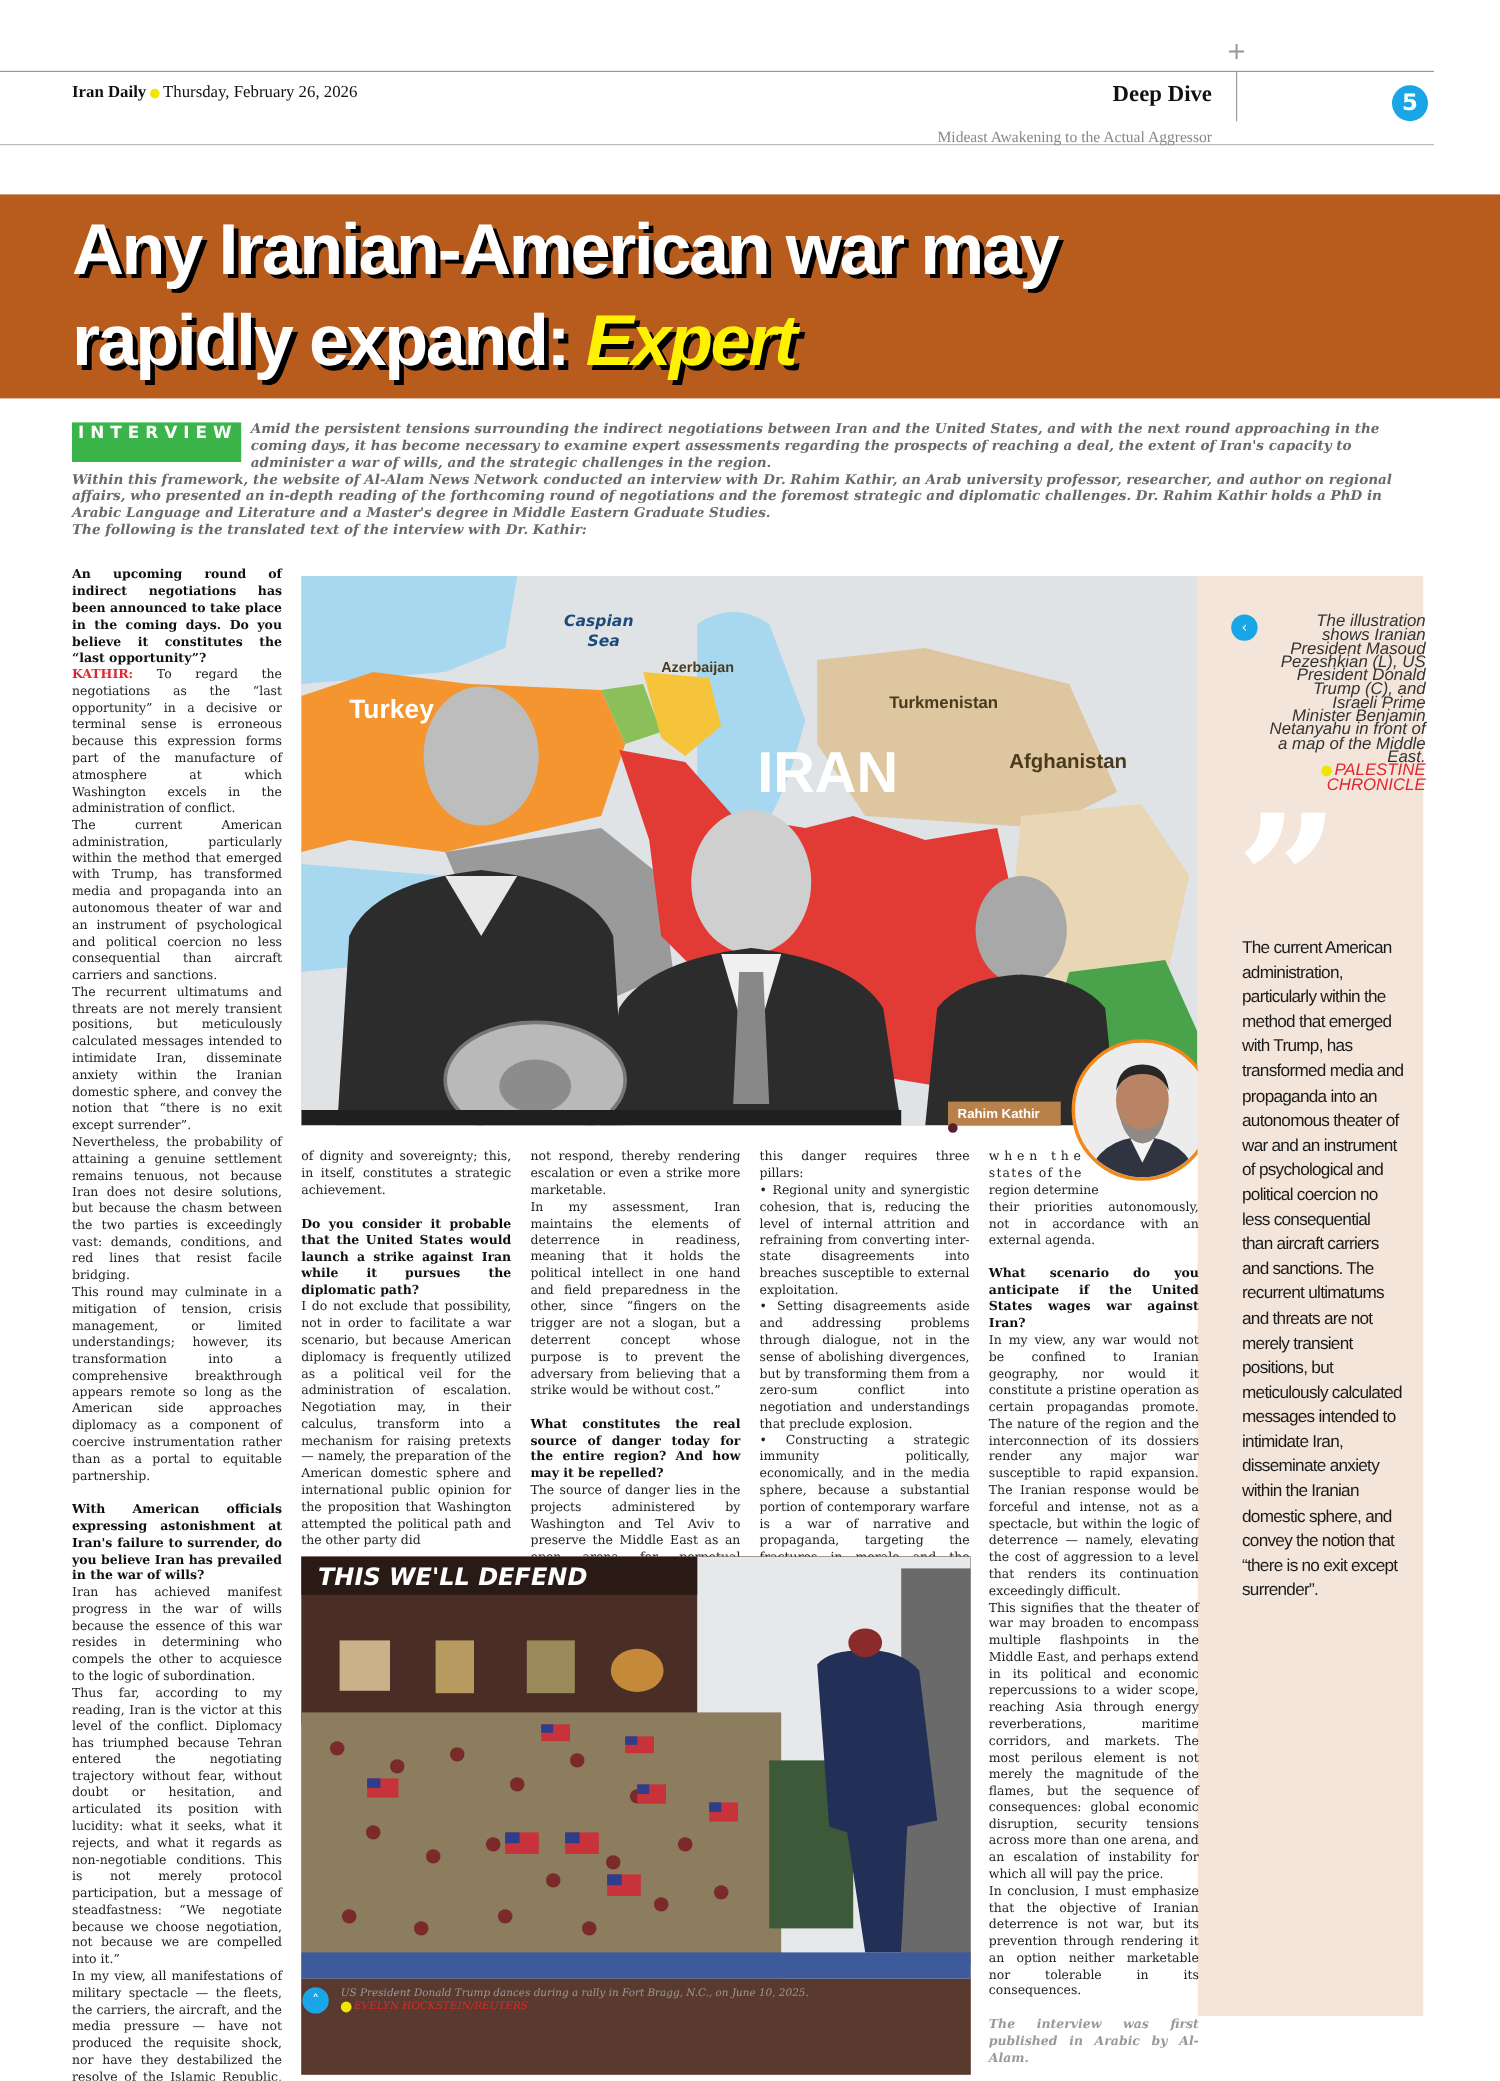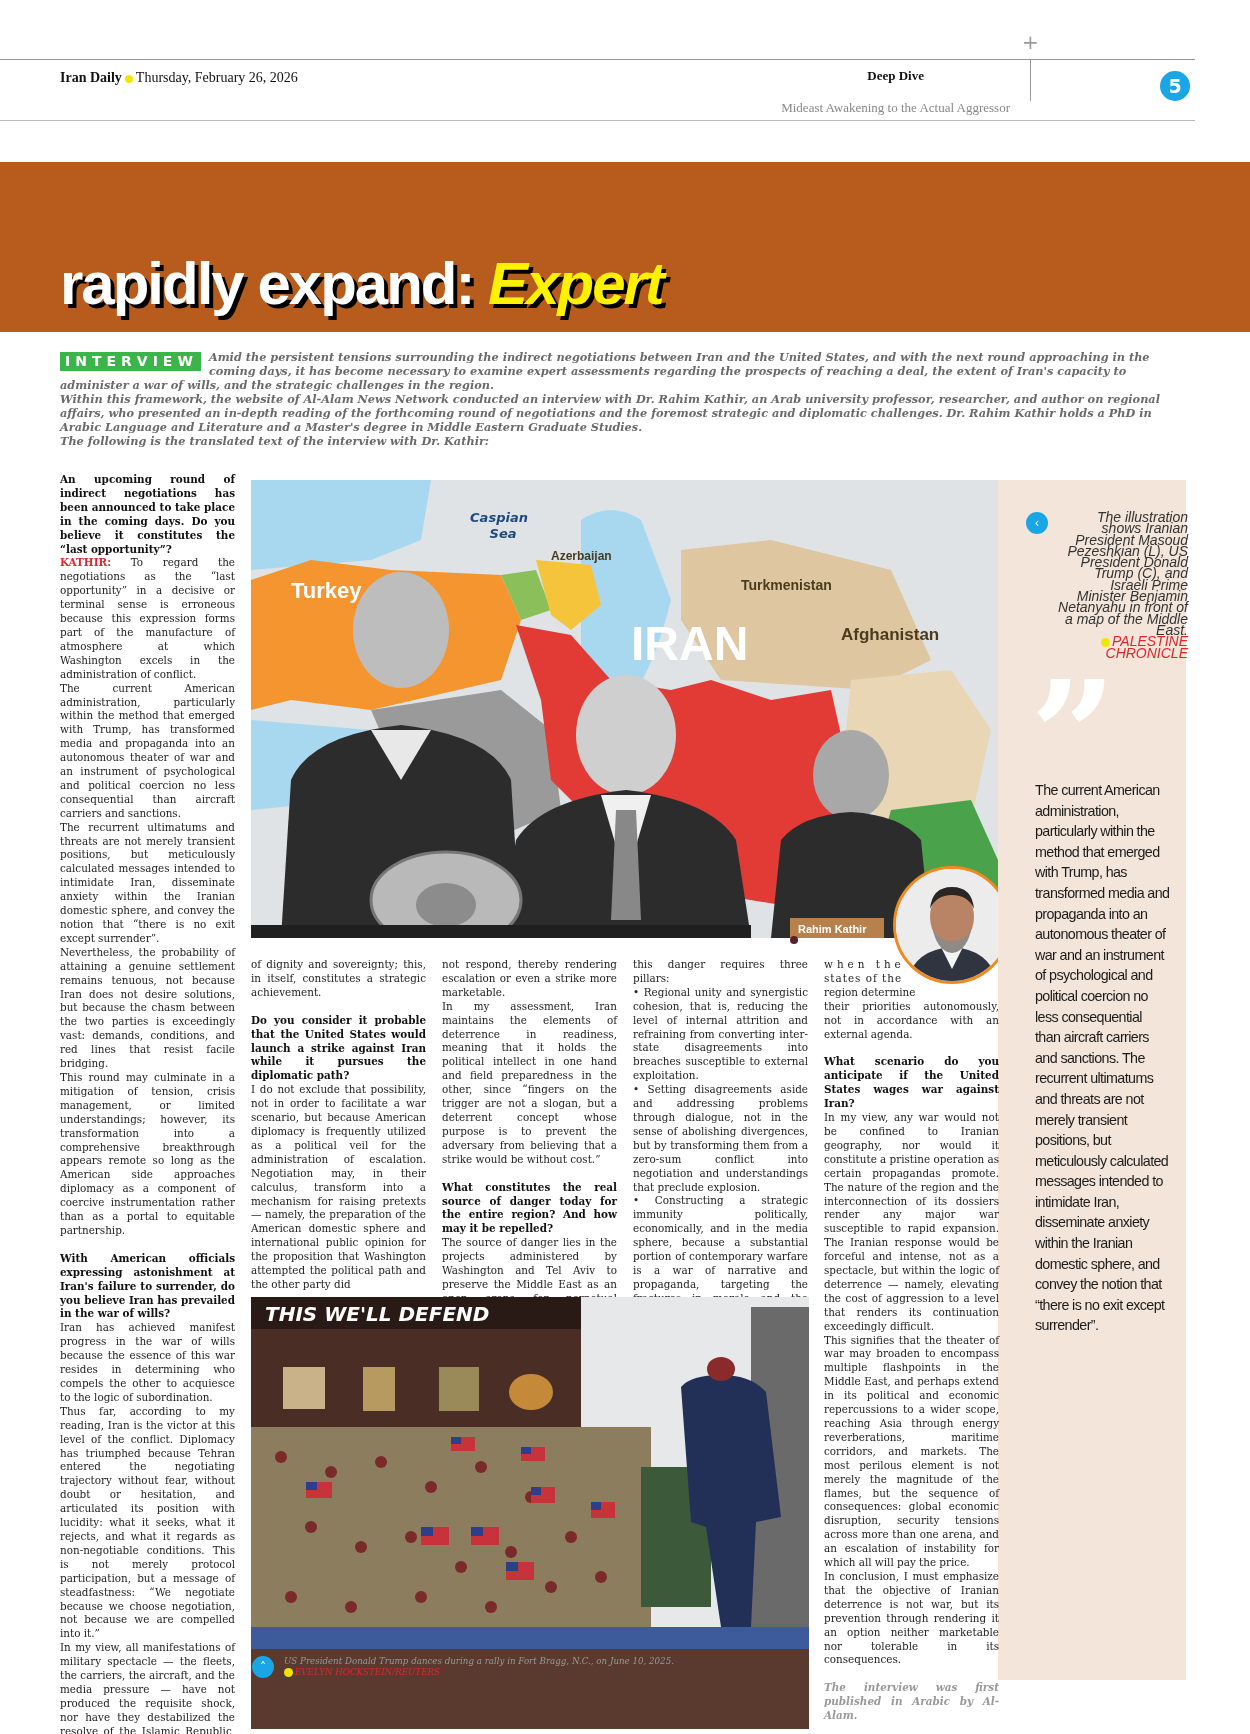--- a/index.html
+++ b/index.html
@@ -8,32 +8,32 @@
 
   
   .plus-mark { position: absolute; left: 1022px; top: 32px; font-size: 20px; color: #999; line-height: 1; font-family: "DejaVu Sans", sans-serif; }
   .hr-top { position: absolute; left: 0; top: 59px; width: 1195px; height: 1px; background: #999; }
   .hr-bottom { position: absolute; left: 0; top: 120px; width: 1195px; height: 1px; background: #bbb; }
   .vr { position: absolute; left: 1030px; top: 59px; width: 1px; height: 42px; background: #999; }
   .hdr-left { position: absolute; left: 60px; top: 70px; font-family: "Liberation Serif", serif; font-size: 14px; color: #111; white-space: nowrap; }
   .hdr-left .brand { font-weight: bold; }
   .dot { display: inline-block; width: 8px; height: 8px; border-radius: 50%; background: #f2e600; margin: 0 3px; vertical-align: middle; }
   .hdr-right { position: absolute; right: 240px; top: 68px; text-align: right; }
-  .hdr-right .section { font-family: "Liberation Serif", serif; font-weight: bold; font-size: 13px; color: #111; text-align: center; }
+  .hdr-right .section { font-family: "Liberation Serif", serif; font-weight: bold; font-size: 19px; color: #111; }
   .hdr-right .sub { font-family: "Liberation Serif", serif; font-size: 13px; color: #888; margin-top: 16px; }
   .page-num { position: absolute; left: 1160px; top: 71px; width: 30px; height: 30px; border-radius: 50%; background: #1aa5e6; color: #fff; font-family: "DejaVu Sans", sans-serif; font-weight: bold; font-size: 19px; text-align: center; line-height: 30px; }
 
   
   .headline-band { position: absolute; left: 0; top: 162px; width: 1250px; height: 170px; background: #b85c1e; }
   .headline { position: absolute; left: 60px; top: 170px; font-family: "Liberation Sans", sans-serif; font-weight: bold; font-size: 60px; line-height: 76px; color: #fff; letter-spacing: -2px; text-shadow: 4px 4px 0 #000; }
   .headline .accent { color: #fff200; font-style: italic; }
 
   
   .intro { position: absolute; left: 60px; top: 350px; width: 1130px; font-family: "DejaVu Serif", serif; font-style: italic; font-weight: bold; font-size: 11.3px; line-height: 14px; color: #6a6a6a; }
-  .interview-tag { display: inline-block; background: #3bb54a; color: #fff; font-family: "DejaVu Sans", sans-serif; font-style: normal; font-weight: bold; font-size: 14px; letter-spacing: 5px; padding: 1px 3px 1px 5px; float: left; margin: 2px 8px 0 0; line-height: 17px; }
+  .interview-tag { display: inline-block; background: #3bb54a; color: #fff; font-family: "DejaVu Sans", sans-serif; font-style: normal; font-weight: bold; font-size: 14px; letter-spacing: 5px; padding: 1px 3px 15px 5px; float: left; margin: 2px 8px 0 0; line-height: 17px; }
   .intro p { margin: 0; }
 
   
   .col { position: absolute; font-family: "DejaVu Serif", serif; font-size: 10.4px; line-height: 13.9px; color: #222; text-align: justify; hyphens: auto; }
   .col p { margin: 0; }
   .col .q { font-weight: bold; color: #111; }
   .col .gap { height: 14px; }
   .col .speaker { color: #e0262e; font-weight: bold; }
   .col1 { left: 60px; top: 473px; width: 175px; }
   .col2 { left: 251px; top: 958px; width: 175px; }
@@ -79,21 +79,21 @@
   <span class="brand">Iran Daily</span><span class="dot"></span><span>Thursday, February 26, 2026</span>
 </div>
 <div class="hdr-right">
   <div class="section">Deep Dive</div>
   <div class="sub">Mideast Awakening to the Actual Aggressor</div>
 </div>
 <div class="page-num">5</div>
 
 <div class="headline-band"></div>
 <h1 class="headline">
-  <br>
+  <span>Any Iranian-American war may</span><br>
   <span>rapidly expand: </span><span class="accent">Expert</span>
 </h1>
 
 <div class="intro">
   <span class="interview-tag">INTERVIEW</span>
   <p>Amid the persistent tensions surrounding the indirect negotiations between Iran and the United States, and with the next round approaching in the coming days, it has become necessary to examine expert assessments regarding the prospects of reaching a deal, the extent of Iran's capacity to administer a war of wills, and the strategic challenges in the region.</p>
   <p>Within this framework, the website of Al-Alam News Network conducted an interview with Dr. Rahim Kathir, an Arab university professor, researcher, and author on regional affairs, who presented an in-depth reading of the forthcoming round of negotiations and the foremost strategic and diplomatic challenges. Dr. Rahim Kathir holds a PhD in Arabic Language and Literature and a Master's degree in Middle Eastern Graduate Studies.</p>
   <p>The following is the translated text of the interview with Dr. Kathir:</p>
 </div>
 

